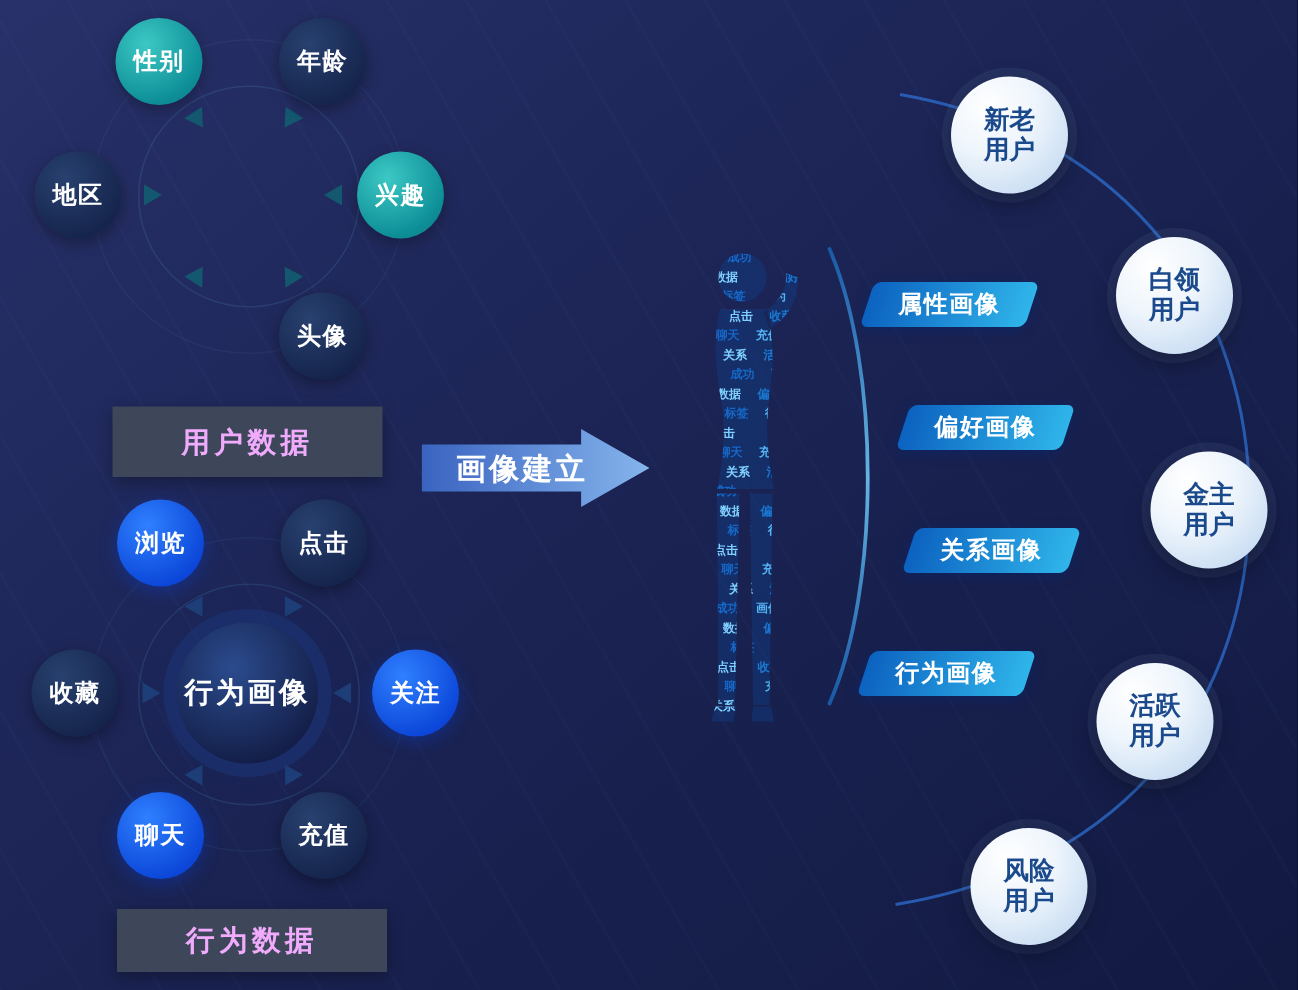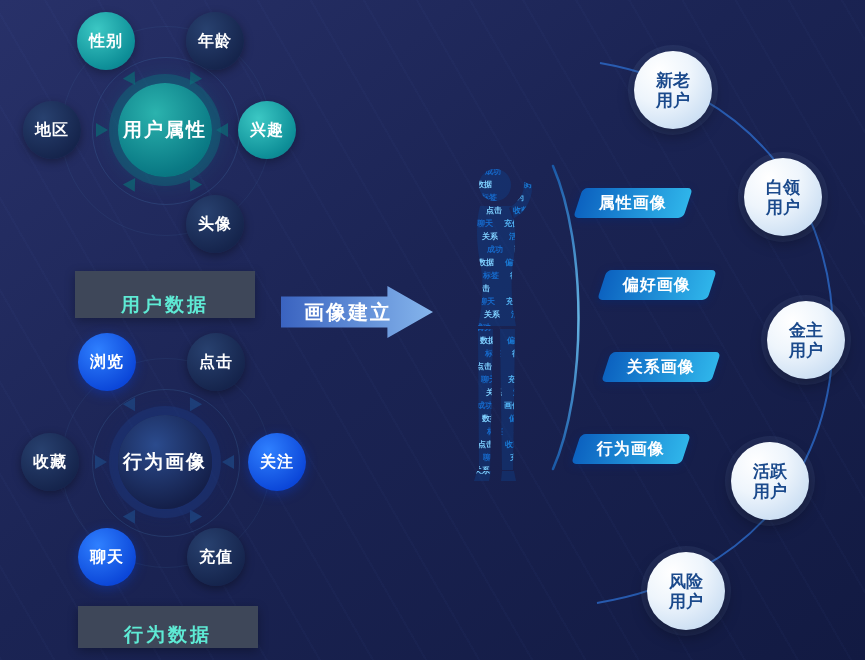--- a/index.html
+++ b/index.html
@@ -22,21 +22,21 @@
   .hub-center{width:94px;height:94px;font-size:19px;letter-spacing:2px;z-index:2;}
   .hub-center.teal{background:radial-gradient(circle at 40% 32%,#2bb3ae,#0a7a85 70%,#086570);
     box-shadow:0 0 0 9px rgba(14,110,125,.45),0 0 24px rgba(20,140,160,.35);}
   .hub-center.navy{background:radial-gradient(circle at 40% 32%,#2b4b8d,#141f49 75%);
     box-shadow:0 0 0 9px rgba(30,60,130,.4),0 0 22px rgba(20,40,110,.6);}
   .ring{position:absolute;border-radius:50%;border:1px solid rgba(90,160,220,.16);}
   .ring.faint{border-color:rgba(90,160,220,.08);}
   .tri{position:absolute;width:0;height:0;border-left:7px solid transparent;border-right:7px solid transparent;}
   .tri.teal{border-bottom:12px solid #13586f;}
   .tri.navy{border-bottom:12px solid #1e3f78;}
-  .caption-box{position:absolute;background:#3e4759;color:#5eead4;display:flex;align-items:flex-end;justify-content:center;
+  .caption-box{position:absolute;background:#3e4759;color:#f0abfc;display:flex;align-items:center;justify-content:center;
     font-size:19px;font-weight:600;letter-spacing:3px;box-shadow:0 3px 10px rgba(0,0,0,.3);}
   .big-arrow{position:absolute;left:281px;top:286px;width:152px;height:52px;
     background:linear-gradient(90deg,#3a63c0,#85b5ec);
     clip-path:polygon(0 20%,70% 20%,70% 0,100% 50%,70% 100%,70% 80%,0 80%);
     display:flex;align-items:center;color:#fff;font-size:20px;font-weight:700;letter-spacing:2px;
     padding-left:23px;box-sizing:border-box;}
   .pill{position:absolute;width:110px;height:30px;transform:skewX(-18deg);
     background:linear-gradient(90deg,#0c62c0,#2fb5ea);border-radius:5px;
     box-shadow:0 2px 8px rgba(0,40,120,.45);display:flex;align-items:center;justify-content:center;}
   .pill>span{transform:skewX(18deg);color:#fff;font-size:16px;font-weight:700;letter-spacing:1px;}
@@ -55,23 +55,20 @@
   <div class="ring" style="left:92px;top:57px;width:146px;height:146px"></div>
   <div class="ring faint" style="left:61px;top:26px;width:208px;height:208px"></div>
 
   <div class="tri teal" style="left:125px;top:74px;transform:rotate(147deg)"></div>
   <div class="tri teal" style="left:186px;top:74px;transform:rotate(-147deg)"></div>
   <div class="tri teal" style="left:95px;top:124px;transform:rotate(90deg)"></div>
   <div class="tri teal" style="left:215px;top:124px;transform:rotate(-90deg)"></div>
   <div class="tri teal" style="left:125px;top:177px;transform:rotate(32deg)"></div>
   <div class="tri teal" style="left:186px;top:177px;transform:rotate(-32deg)"></div>
 
-  <div class="node hub-center teal" style="left:118px;top:83px">
-    <span>用户属性</span>
-  </div>
   <div class="node sat teal" style="left:77px;top:12px">
       <span>性别</span>
     </div>
   <div class="node sat dark" style="left:23px;top:101px">
       <span>地区</span>
     </div>
   <div class="node sat dark" style="left:186px;top:12px">
       <span>年龄</span>
     </div>
   <div class="node sat teal" style="left:238px;top:101px">

